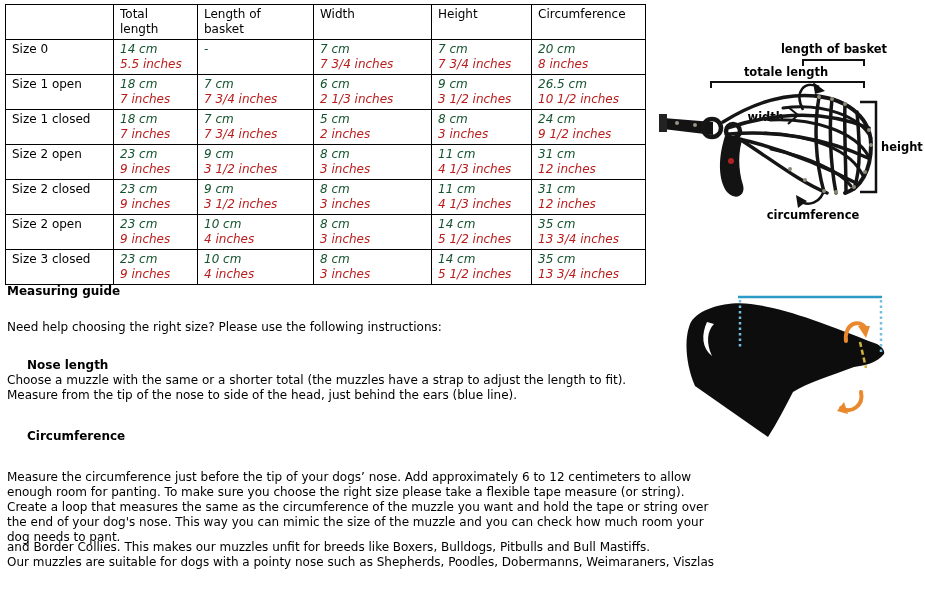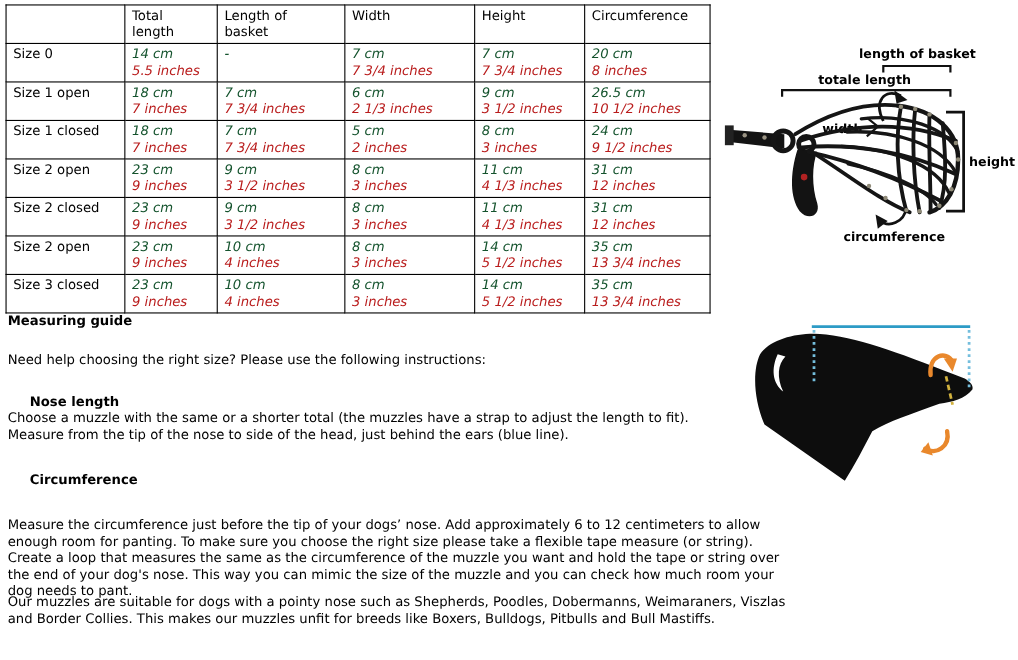--- a/index.html
+++ b/index.html
@@ -309,22 +309,22 @@
 <div class="abs sub-heading circ-heading">Circumference</div>
 <div class="abs para circ-body">
   <div>Measure the circumference just before the tip of your dogs’ nose. Add approximately 6 to 12 centimeters to allow</div>
   <div>enough room for panting. To make sure you choose the right size please take a flexible tape measure (or string).</div>
   <div>Create a loop that measures the same as the circumference of the muzzle you want and hold the tape or string over</div>
   <div>the end of your dog's nose. This way you can mimic the size of the muzzle and you can check how much room your</div>
   <div>dog needs to pant.</div>
 </div>
 
 <div class="abs para breeds-body">
+  <div>and Border Collies. This makes our muzzles unfit for breeds like Boxers, Bulldogs, Pitbulls and Bull Mastiffs.</div>
   <div>Our muzzles are suitable for dogs with a pointy nose such as Shepherds, Poodles, Dobermanns, Weimaraners, Viszlas</div>
-  <div>and Border Collies. This makes our muzzles unfit for breeds like Boxers, Bulldogs, Pitbulls and Bull Mastiffs.</div>
 </div>
 
 <svg class="abs dog-svg" width="270" height="210" viewBox="0 0 270 210">
 
   <path fill="#0d0d0d" d="M 36 57
            C 45 43, 72 36, 96 39
            C 130 43, 168 58, 222 79
            C 227 82, 230 85, 229 89
            C 222 98, 211 100, 199 102
            C 175 111, 152 118, 138 127

